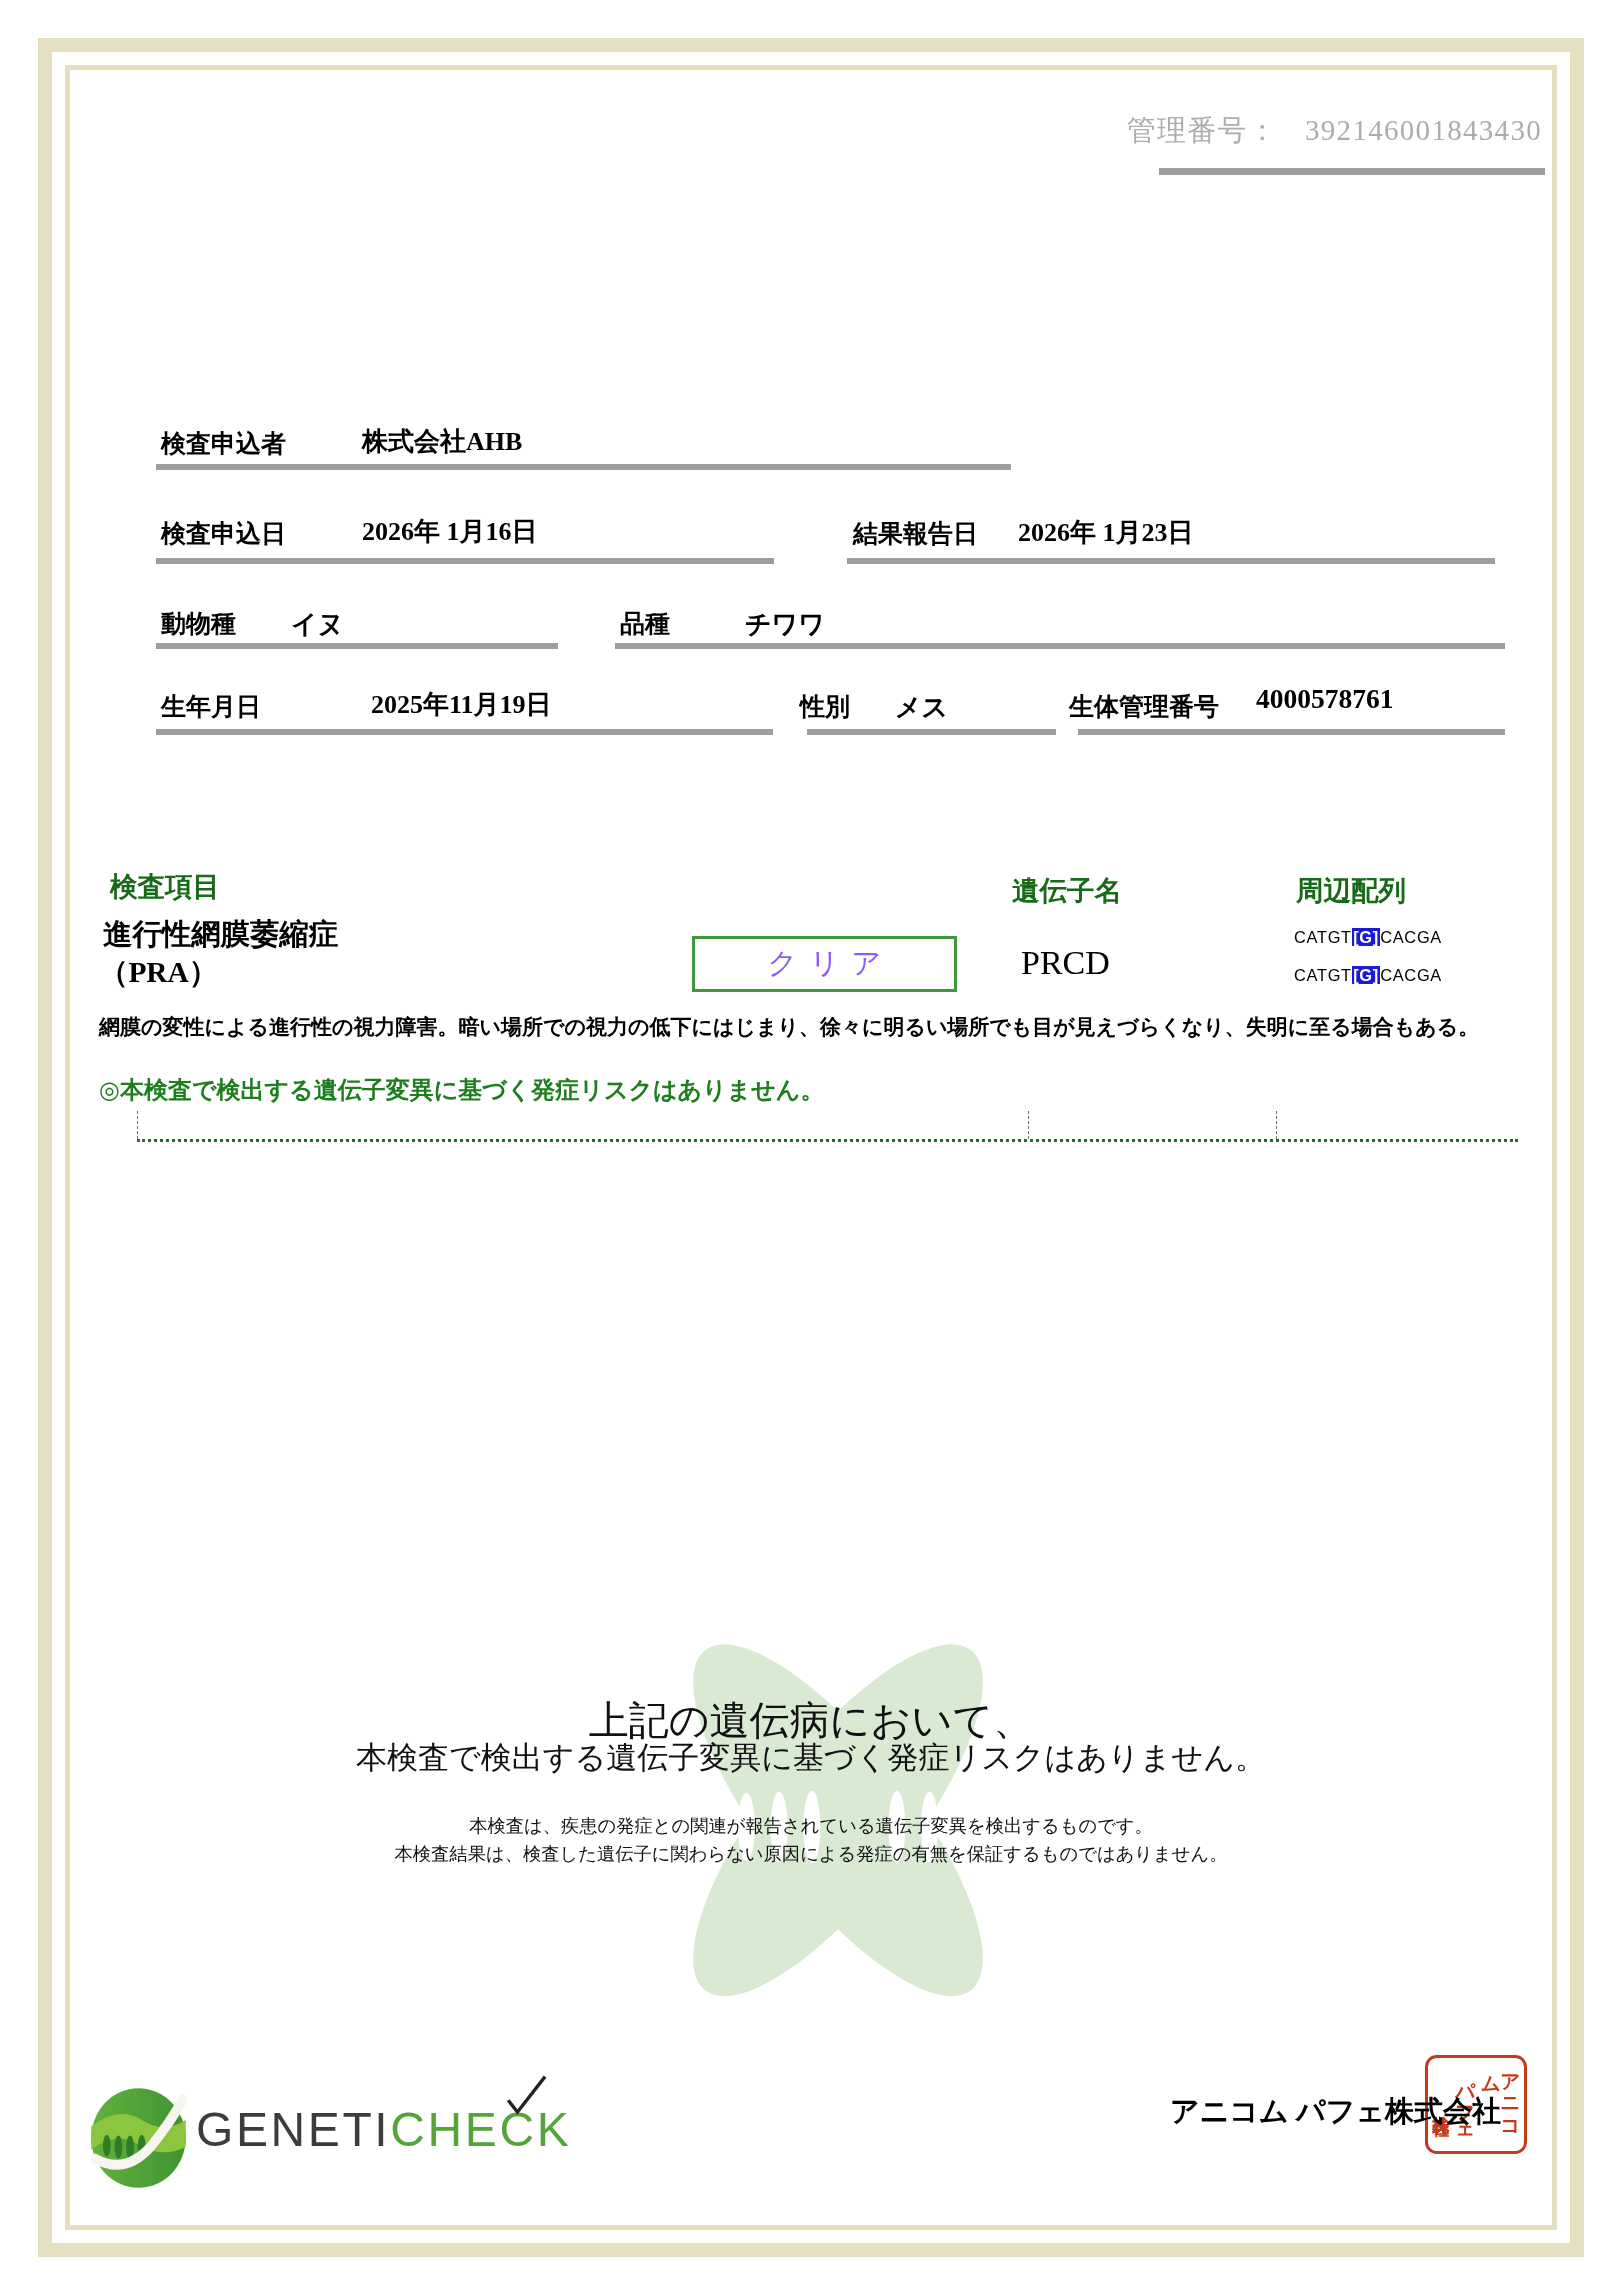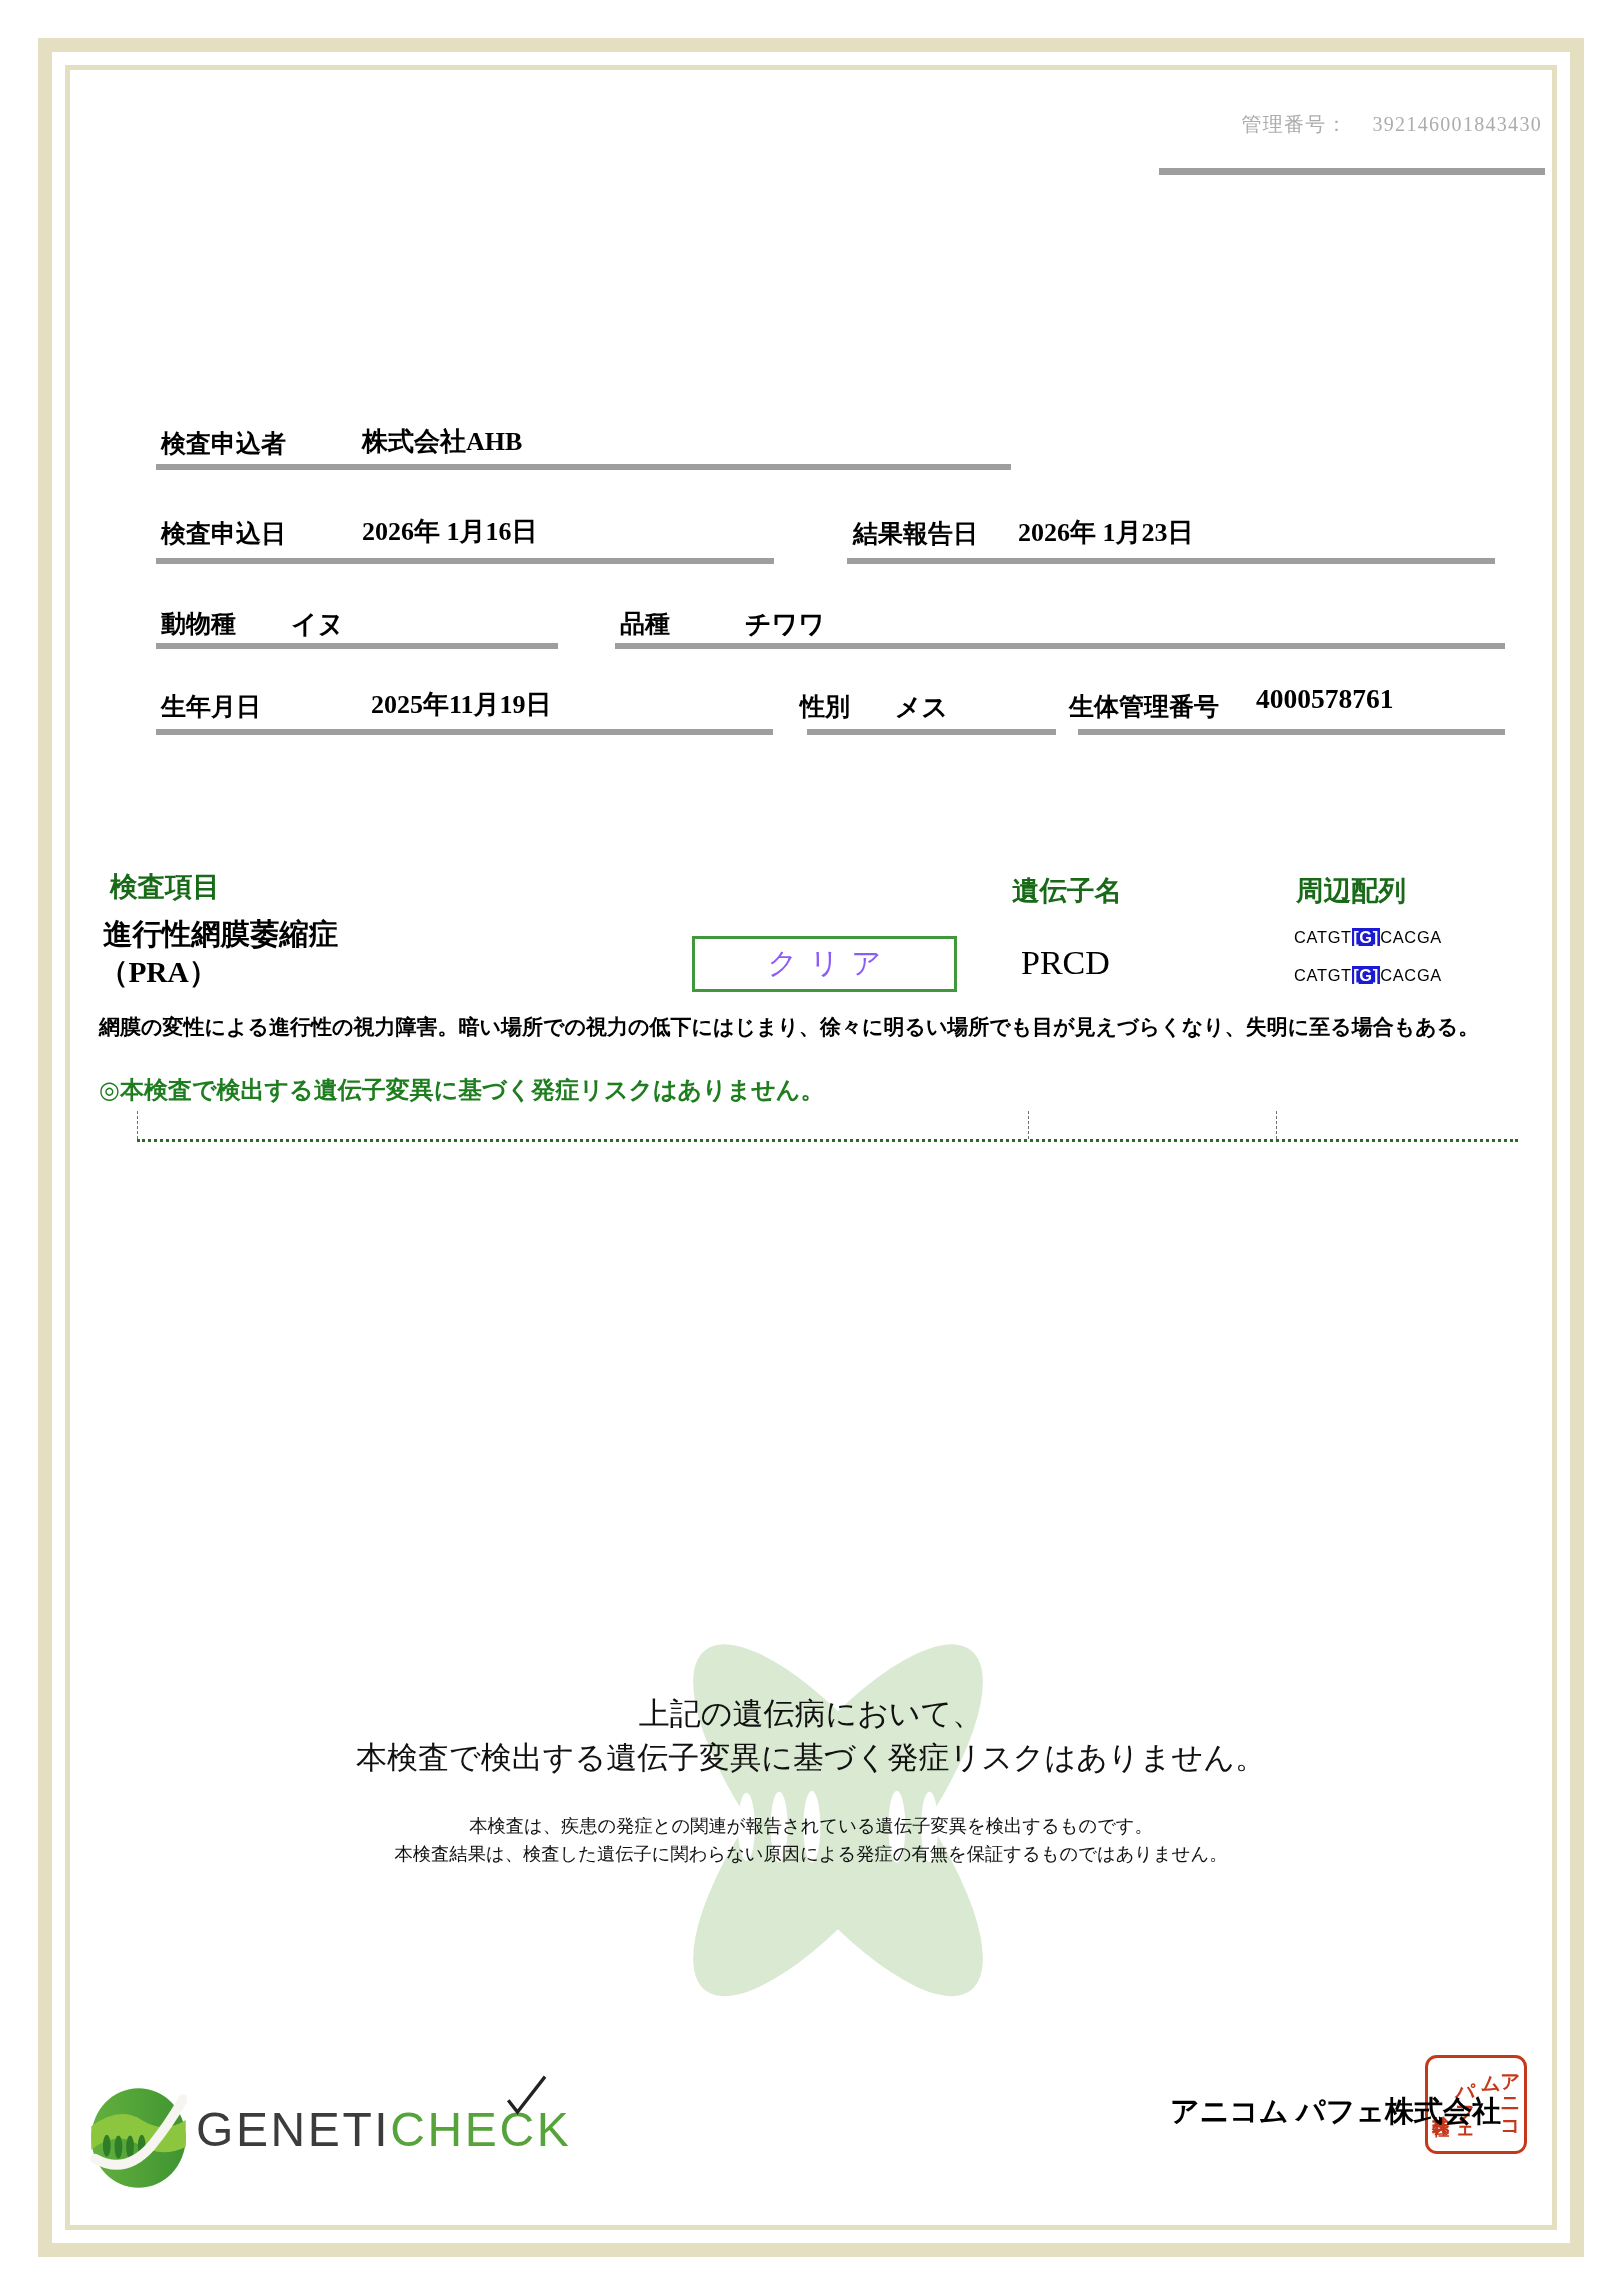--- a/index.html
+++ b/index.html
@@ -6,21 +6,21 @@
   .page { position:relative; width:1622px; height:2295px; background:#fff; overflow:hidden;
           font-family:"Liberation Serif","DejaVu Serif",serif; color:#000; }
   .abs  { position:absolute; }
   .sans { font-family:"Liberation Sans","DejaVu Sans",sans-serif; }
   .mono { font-family:Liberation Sans, sans-serif; }
 
   
   .frame-outer { left:38px; top:38px; right:38px; bottom:38px; border:14.4px solid #e5dfc1; }
   .frame-inner { left:65px; top:65px; right:65px; bottom:65px; border:5.9px solid #e5dfc1; }
 
-  .ctrl-num { top:111px; right:80px; font-size:20px; color:#acacac; letter-spacing:1.3px; }
+  .ctrl-num { top:111px; right:80px; font-size:29px; color:#acacac; letter-spacing:1.3px; }
   .ctrl-bar { left:1159px; top:168px; width:386px; height:6.5px; background:#9e9e9e; }
 
   .title { left:0; right:0; top:224px; text-align:center; font-size:77px; font-weight:bold;
            letter-spacing:21px; padding-left:21px; white-space:nowrap; }
 
   .flabel { font-size:25px; font-weight:bold; white-space:nowrap; }
   .fvalue { font-size:26px; font-weight:bold; white-space:nowrap; }
   .fbar   { height:5.9px; background:#9e9e9e; }
 
   .green-h { color:#186a18; font-size:27.5px; font-weight:bold; white-space:nowrap; }
@@ -33,21 +33,21 @@
   .seq .var { background:#1b1bd4; color:#ffffff; padding:0 1.3px; font-weight:bold; }
 
   .desc  { font-size:21px; font-weight:bold; white-space:nowrap; }
   .desc-green { font-size:24px; font-weight:bold; color:#1e7d1e; white-space:nowrap; }
 
   .dash-row { left:137px; top:1111px; width:1381px; height:27.5px; display:flex;
               border-bottom:3.9px dotted #2a6b2a; }
   .dash-cell { border-right:1.3px dashed #6f6f6f; height:100%; }
   .dash-cell.first { border-left:1.3px dashed #6f6f6f; }
 
-  .summary1 { left:0; right:0; top:1693px; text-align:center; font-size:31px; color:#111; }
+  .summary1 { left:0; right:0; top:1693px; text-align:center; font-size:40px; color:#111; }
   .summary2 { left:0; right:0; top:1737px; text-align:center; font-size:31px; color:#111; }
   .note { left:0; right:0; text-align:center; font-size:18.3px; color:#111; }
 
   .watermark { left:612px; top:1611px; width:452px; height:425px; z-index:0; }
   .fg { z-index:2; }
 
   .logo-mark { left:90px; top:2087px; width:97px; height:102px; }
   .logo-text { left:196px; top:2102px; font-size:48px; letter-spacing:2.6px; white-space:nowrap; }
   .logo-text .dark  { color:#3c3c3c; }
   .logo-text .green { color:#57a33b; }

